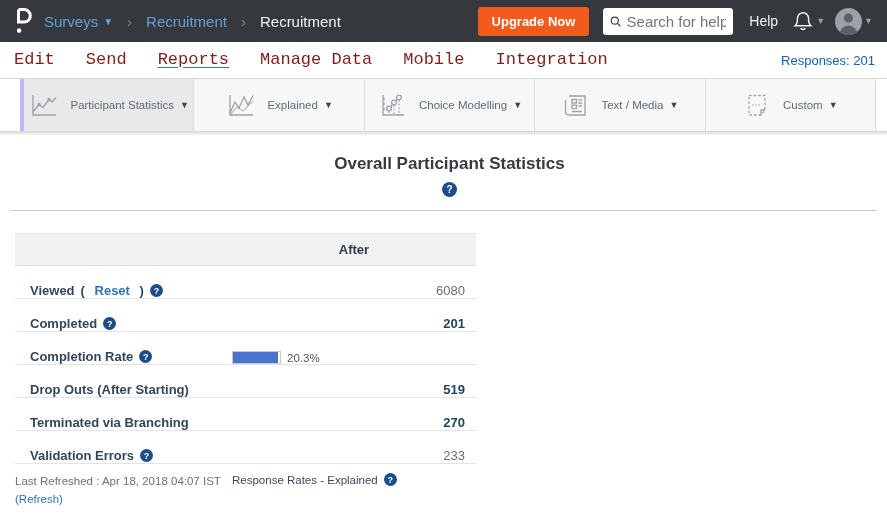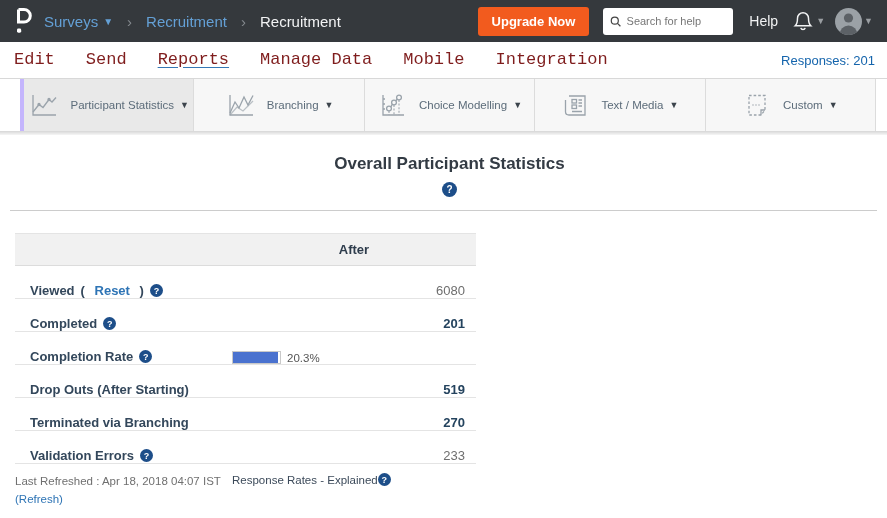--- a/index.html
+++ b/index.html
@@ -12,21 +12,21 @@
   .logo { width:22px; height:30px; display:flex; align-items:center; }
   .crumb { font-size:15px; color:#64a0d6; cursor:pointer; display:flex; align-items:center; gap:5px;}
   .crumb .caret { font-size:10px; color:#64a0d6; }
   .crumb-sep { color:#84898e; font-size:15px; margin:0 4px; }
   .crumb-current { color:#f2f3f4; font-size:15px; }
   .topbar-spacer { flex:1; }
   .upgrade-btn { background:#f25b1e; color:#fff; font-size:13px; font-weight:bold;
     border:none; border-radius:3px; padding:7px 14px; cursor:pointer; }
   .search-box { background:#fff; border-radius:3px; height:27px; width:130px;
     display:flex; align-items:center; padding:0 7px; gap:5px; margin-left:4px;}
-  .search-box input { border:none; outline:none; width:100%; font-size:11px;
+  .search-box input { border:none; outline:none; width:100%; font-size:15px;
     font-family:"Liberation Sans", sans-serif; color:#444; }
   .search-box input::placeholder { color:#767676; }
   .help-link { color:#f2f3f4; font-size:14px; margin:0 4px 0 6px; cursor:pointer; }
   .icon-caret { color:#9a9ea2; font-size:9px; margin-left:2px; }
   .bell-wrap, .avatar-wrap { display:flex; align-items:center; cursor:pointer; }
   .avatar-circle { width:27px; height:27px; border-radius:50%; background:#9ba1a6;
     overflow:hidden; display:flex; align-items:flex-end; justify-content:center; }
 
   
   .nav-row { height:37px; display:flex; align-items:center; background:#fff;
@@ -72,21 +72,21 @@
   .val.bar-cell { display:flex; align-items:center; justify-content:flex-start;
     padding-right:0; }
   .bar-track { width:49px; height:13px; border:1px solid #c9c9c9; background:#fff; }
   .bar-fill { height:100%; background:#4a72cf; }
   .bar-label { font-size:11.5px; color:#555; margin-left:6px; }
   .reset-link, .refresh-link { color:#2e74b5; cursor:pointer; font-weight:bold; text-decoration:none; }
   .refresh-link { font-weight:normal; }
 
   .t-footer { display:flex; margin:9px 0 0 15px; align-items:flex-start; }
   .refreshed { width:217px; font-size:11.5px; color:#707070; line-height:1.55; }
-  .rates { display:flex; align-items:center; font-size:11.5px; color:#3c4a5a; }
+  .rates { display:flex; align-items:center; gap:6px; font-size:11.5px; color:#3c4a5a; }
 </style>
 </head>
 <body>
 
 <div class="topbar">
   <span class="logo">
     <svg width="22" height="30" viewBox="0 0 22 30">
       <path d="M6.5 3.5 H12 a6.3 6.3 0 0 1 0 12.6 H6.5 V3.5" fill="none" stroke="#fff" stroke-width="3"></path>
       <rect x="5" y="22.5" width="4.2" height="4.2" rx="1.4" fill="#fff"></rect>
     </svg>
@@ -159,21 +159,21 @@
       </svg>
       <span class="tab-label">Participant Statistics</span>
       <span class="tab-caret">▼</span>
     </div>
     <div class="tab">
       <svg width="30" height="27" viewBox="0 0 30 27">
         <path d="M5 3 V23 H28"></path>
         <path d="M5 21 L10 10 L14 16 L19 5 L23 13 L28 3.5"></path>
         <path d="M5 23 L12 15 L18 19 L28 9" opacity="0.65"></path>
       </svg>
-      <span class="tab-label">Branching</span>
+      <span class="tab-label">Explained</span>
       <span class="tab-caret">▼</span>
     </div>
     <div class="tab">
       <svg width="30" height="27" viewBox="0 0 30 27">
         <path d="M6 3 V23 H27"></path>
         <path d="M6 7 h2 M6 12 h2 M6 17 h2"></path>
         <circle cx="12" cy="16.5" r="2.4"></circle>
         <circle cx="17" cy="10.5" r="2.4"></circle>
         <circle cx="22" cy="5.5" r="2.4"></circle>
         <path d="M13.8 14.8 L15.3 12.3 M18.8 8.8 L20.2 7.2"></path>

